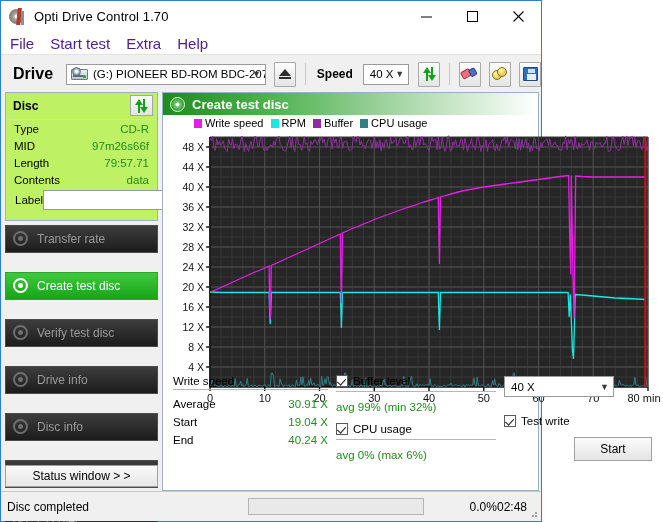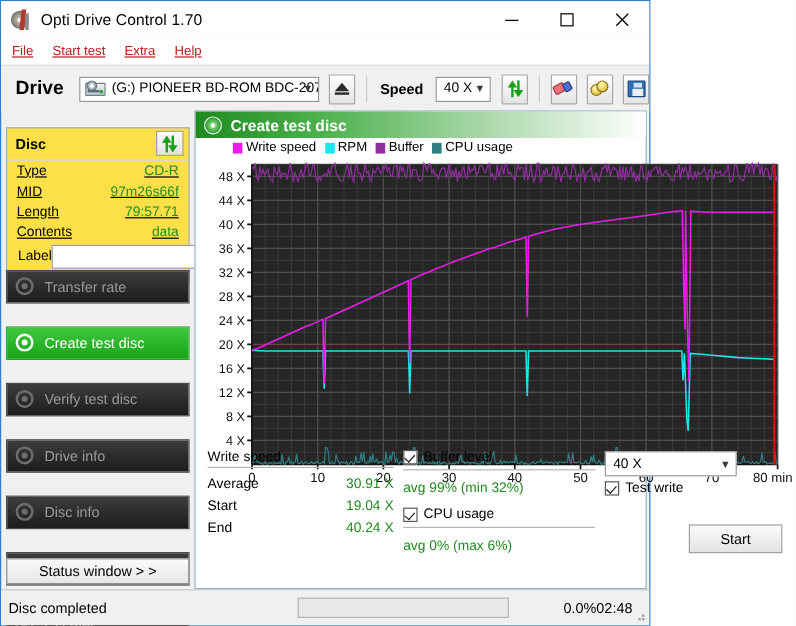--- a/index.html
+++ b/index.html
@@ -39,21 +39,21 @@
     position:absolute;left:12px;top:3px;width:3px;height:14px;background:#8e8e8e;
   }
   .title-text{font-size:13px;color:#000;letter-spacing:0.1px;}
   .wbtns{position:absolute;right:0;top:0;height:31px;display:flex;}
   .wbtn{width:46px;height:31px;display:flex;align-items:center;justify-content:center;
         font-size:13px;color:#000;background:transparent;}
   .wbtn svg{display:block;}
 
   
   .menubar{height:22px;background:#ffffff;display:flex;align-items:center;padding-left:9px;}
-  .menuitem{font-size:11px;color:#b91c1c;padding:2px 9px 2px 0;margin-right:7px;text-decoration:underline;}
+  .menuitem{font-size:15px;color:#4c1d95;padding:2px 9px 2px 0;margin-right:7px;}
 
   
   .toolbar{
     height:38px;background:#f0f0f0;display:flex;align-items:center;
     border-top:1px solid #e2e2e2;
     position:relative;
   }
   .tb-label{font-weight:bold;font-size:16px;color:#000;margin-left:12px;}
   .combo{
     height:21px;background:#fff;border:1px solid #9a9a9a;
@@ -109,32 +109,32 @@
   .floppy{width:15px;height:14px;background:#2e6fb7;border:1px solid #1d4a80;box-sizing:border-box;position:relative;border-radius:1px;}
   .floppy .lbl{position:absolute;left:3px;bottom:0;width:9px;height:6px;background:#e8eef5;}
   .floppy .sh{position:absolute;left:4px;top:1px;width:7px;height:4px;background:#cfe0f2;}
 
   
   .content{position:absolute;left:0;top:91px;right:0;bottom:30px;}
 
   
   .leftpanel{position:absolute;left:0;top:0;width:160px;bottom:0;}
   .disc-box{
-    position:absolute;left:4px;top:14px;width:153px;height:129px;
-    background:#fde047;border:1px solid #9ab0c4;box-sizing:border-box;
+    position:absolute;left:4px;top:0;width:153px;height:129px;
+    background:#bef264;border:1px solid #9ab0c4;box-sizing:border-box;
   }
   .disc-head{height:26px;display:flex;align-items:center;border-bottom:1px solid #cfd9e2;position:relative;}
   .disc-head .t{font-weight:bold;font-size:12px;margin-left:7px;color:#000;}
   .disc-head .btn{
     position:absolute;right:4px;top:2px;width:23px;height:21px;
     background:linear-gradient(#fbfbfb,#e2e2e2);border:1px solid #a5a5a5;box-sizing:border-box;
     display:flex;align-items:center;justify-content:center;
   }
   .disc-row{display:flex;justify-content:space-between;align-items:center;
-            padding:0 8px;height:17px;font-size:11.5px;text-decoration:underline;}
+            padding:0 8px;height:17px;font-size:11.5px;}
   .disc-row .k{color:#000;}
   .disc-row .v{color:#1f8c1f;}
   .label-row{display:flex;align-items:center;padding:0 6px;margin-top:0;height:24px;}
   .label-row .k{font-size:11.5px;margin-left:3px;width:38px;}
   .label-input{flex:1;height:20px;background:#fff;border:1px solid #9a9a9a;box-sizing:border-box;margin-right:4px;}
   .cd-btn{width:25px;height:23px;background:linear-gradient(#fbfbfb,#e2e2e2);
           border:1px solid #a5a5a5;box-sizing:border-box;display:flex;align-items:center;justify-content:center;}
   .cd-glyph{width:16px;height:16px;border-radius:50%;
     background:radial-gradient(circle at 50% 50%,#ffffff 17%,#d8d89a 22%,#cfcf7a 55%,#a8a850 100%);
     border:1px solid #8e8e48;box-sizing:border-box;}
@@ -614,21 +614,21 @@
           </div>
           <div class="rule" style="margin-top:4px"></div>
           <div class="avgline">avg 0% (max 6%)</div>
         </div>
 
         <div class="col3">
           <div class="combo speedsel">
             <span style="padding-left:6px">40 X</span>
             <span class="arrow">▼</span>
           </div>
-          <div class="cbrow" style="margin-top:4px">
+          <div class="cbrow" style="margin-top:18px">
             <span class="cbox on"></span>
             <span>Test write</span>
           </div>
           <div class="startbtn">Start</div>
         </div>
       </div>
     </div>
   </div>
 
   <div class="statusbar">

